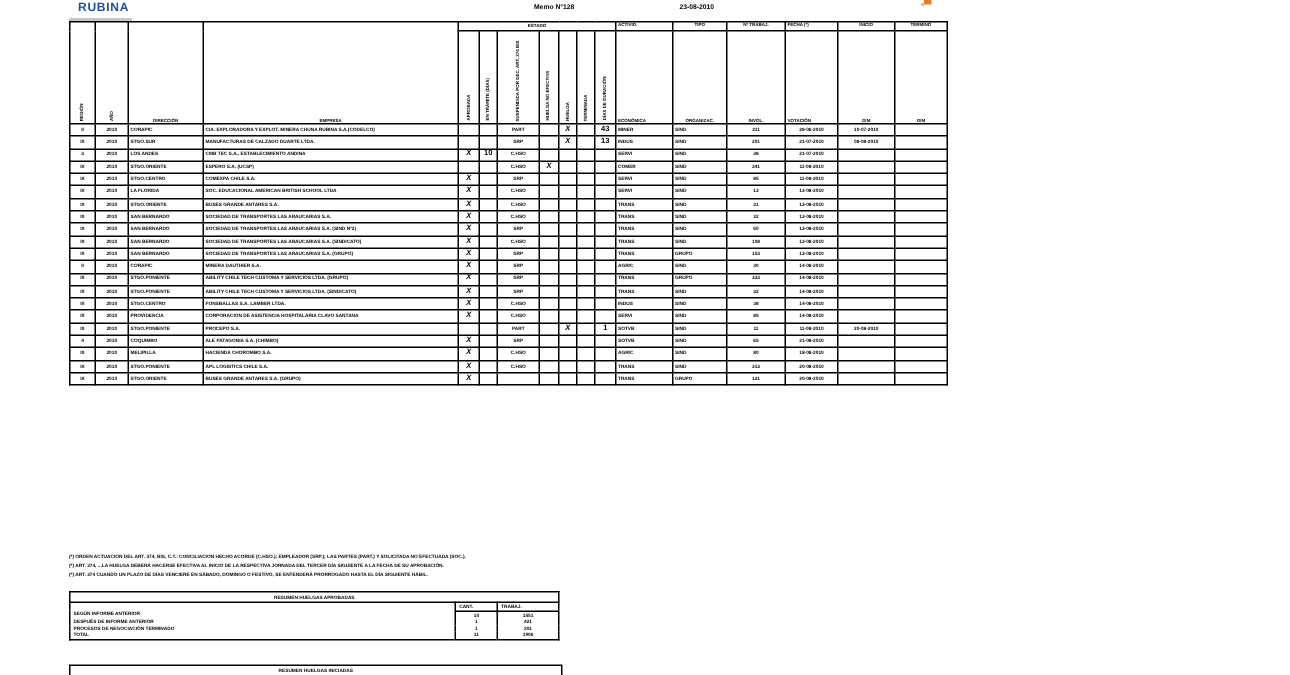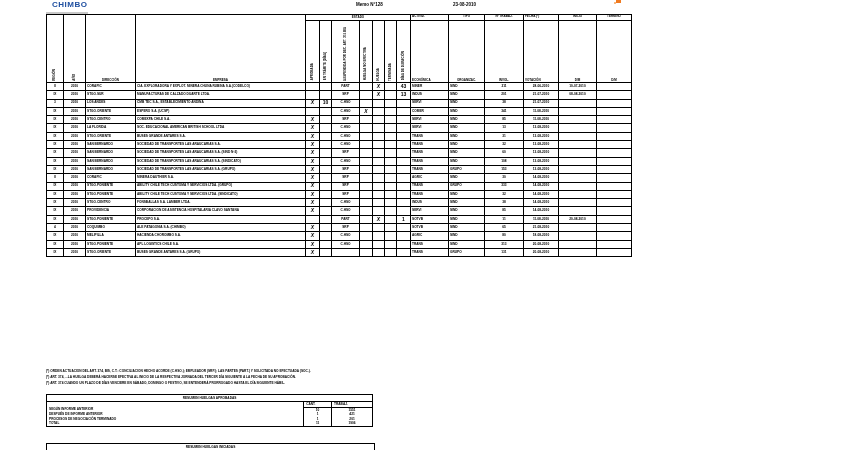--- a/index.html
+++ b/index.html
@@ -32,21 +32,21 @@
                   font-size:3.2px; font-weight:bold; }
   table.summary td { padding:0 2px; line-height:4.5px; }
   .sum-title td { border:1px solid #000; text-align:center; height:6px; }
   .sum-box { border:1.5px solid #000; }
   .sum2 { position:absolute; left:46px; top:443px; width:327px; height:8px;
           border:1.5px solid #000; font-size:3.2px; font-weight:bold; text-align:center; line-height:7px; }
 </style>
 </head>
 <body>
 
-<div class="logo">CHIMBO</div>
+<div class="logo">RUBINA</div>
 <div class="logo-bar"></div>
 <div class="memo">Memo N°128</div>
 <div class="date">23-08-2010</div>
 <svg class="orange-icon" viewBox="0 0 8 5">
   <rect x="2" y="0" width="5" height="3" fill="#f07a20"></rect>
   <rect x="0" y="2" width="2" height="2" fill="#f7b77e"></rect>
 </svg>
 
 <table class="main">
   <colgroup>

